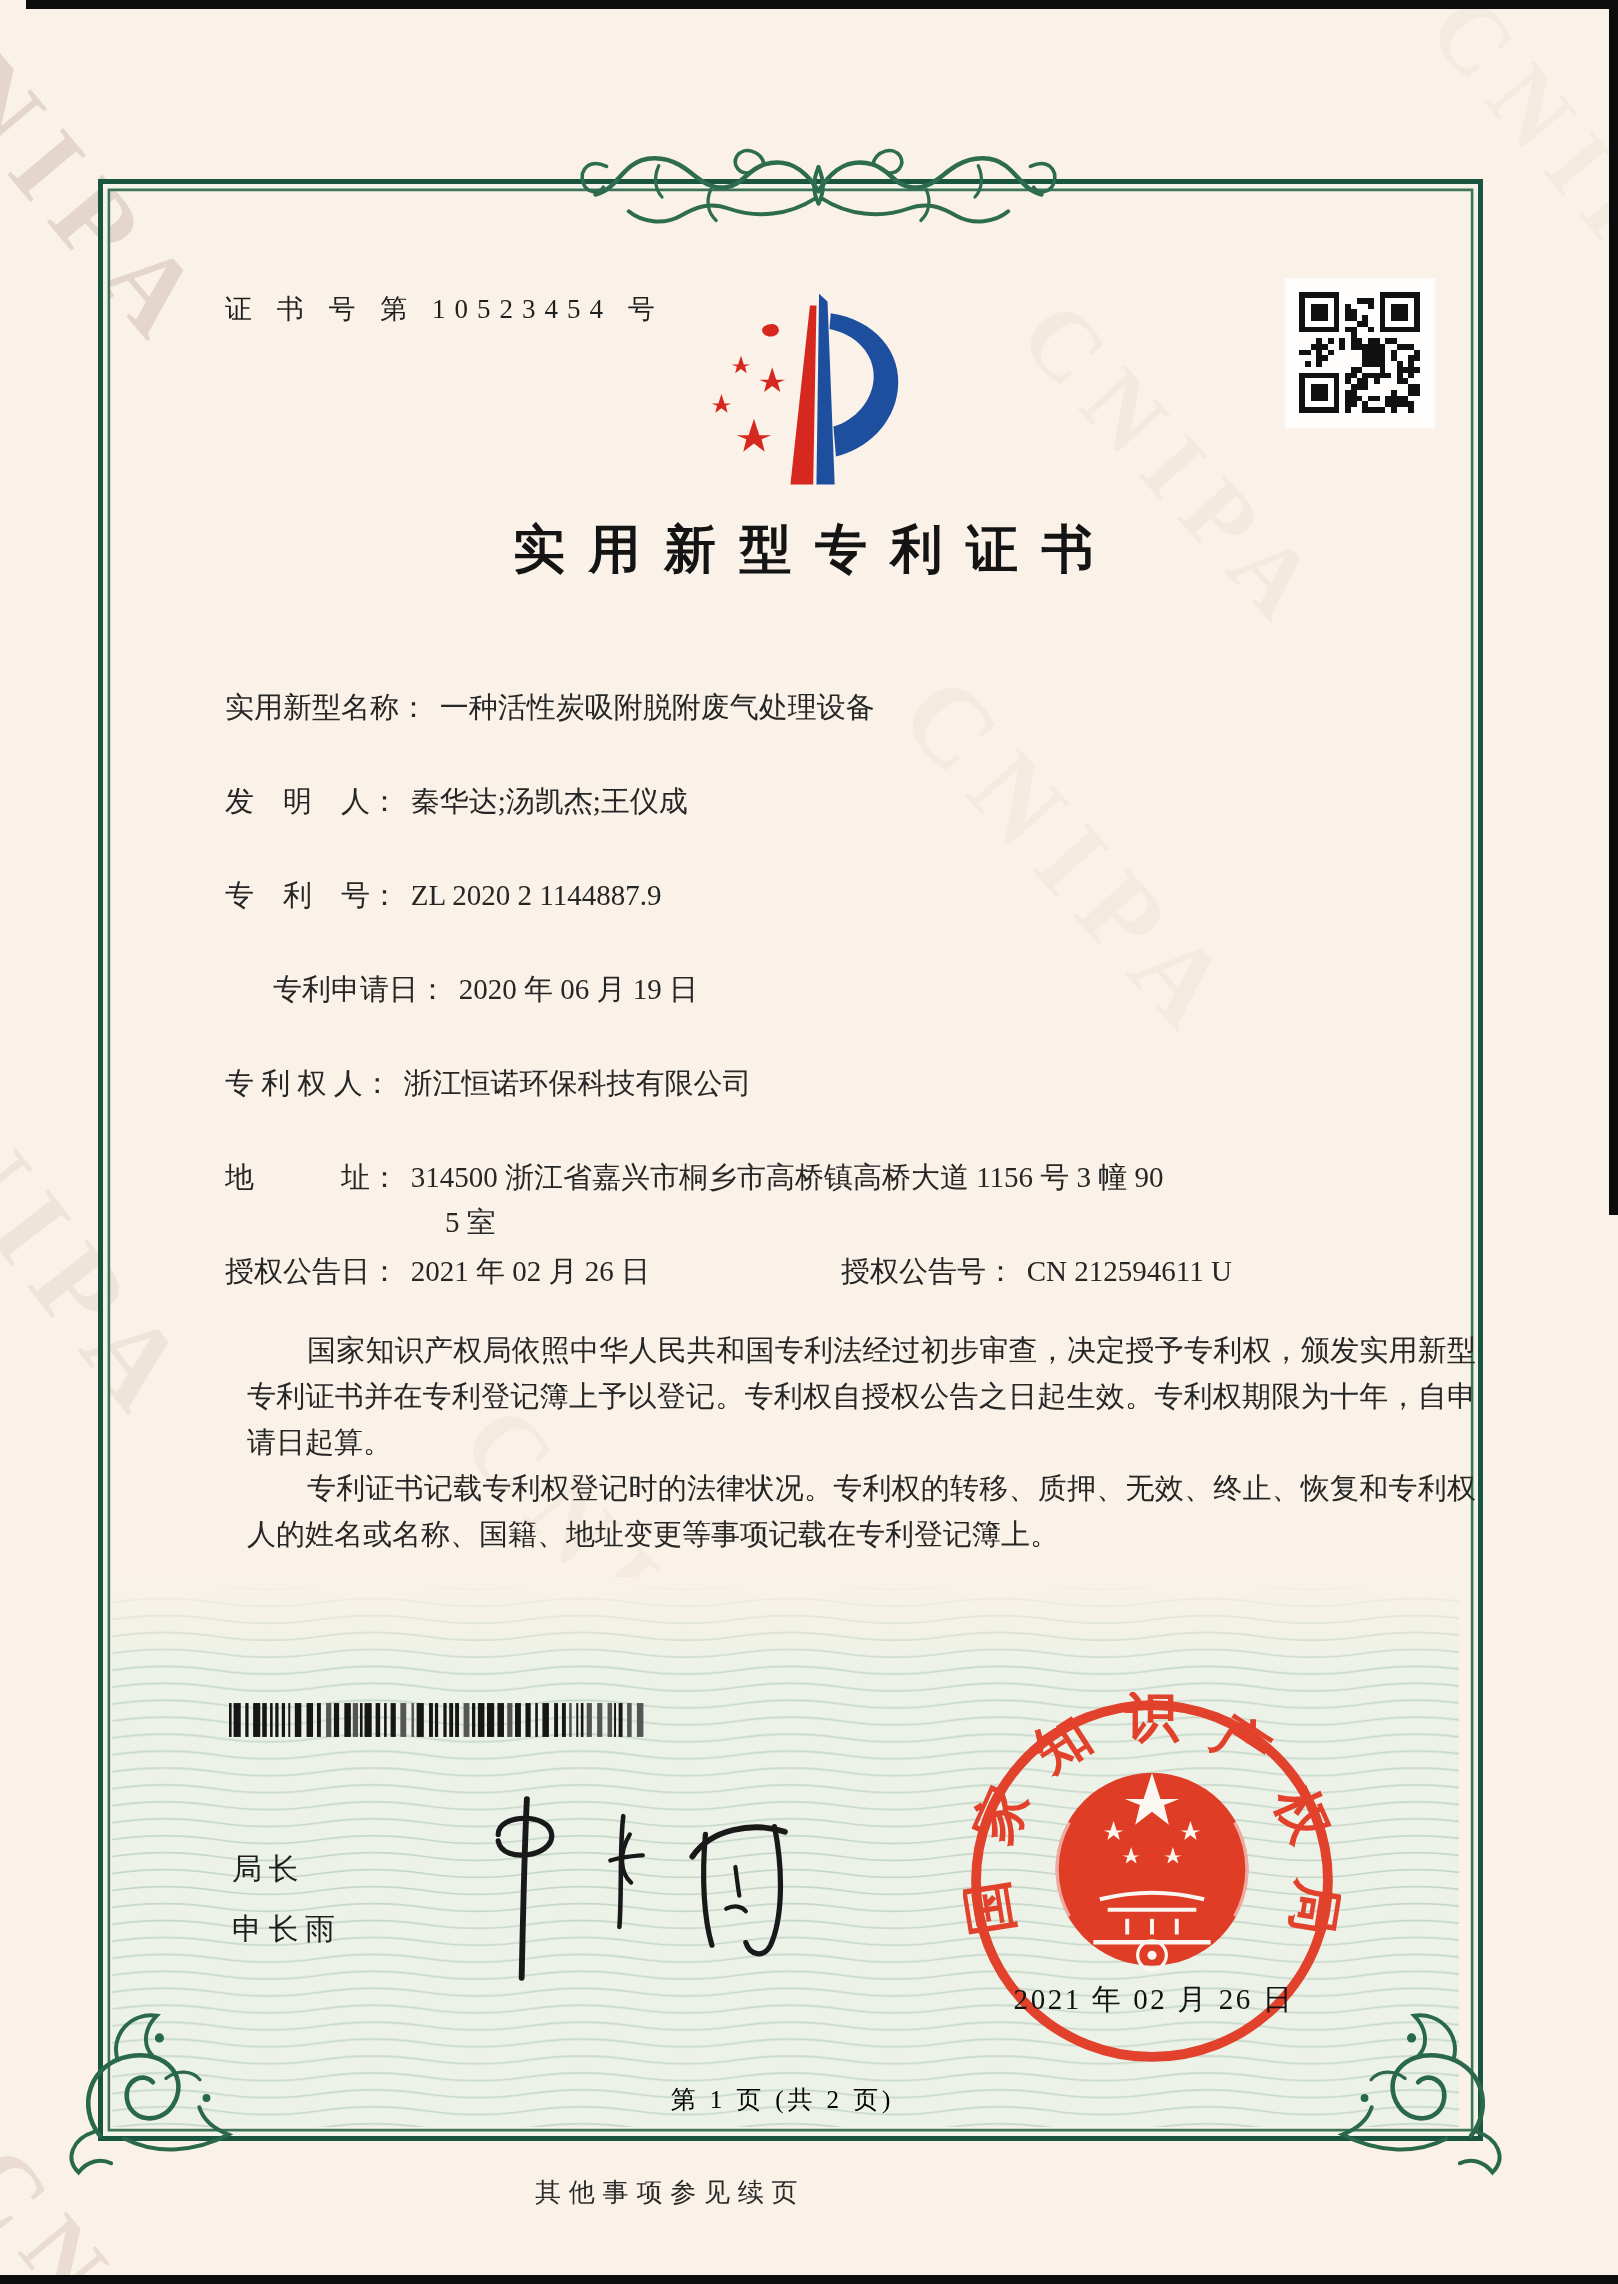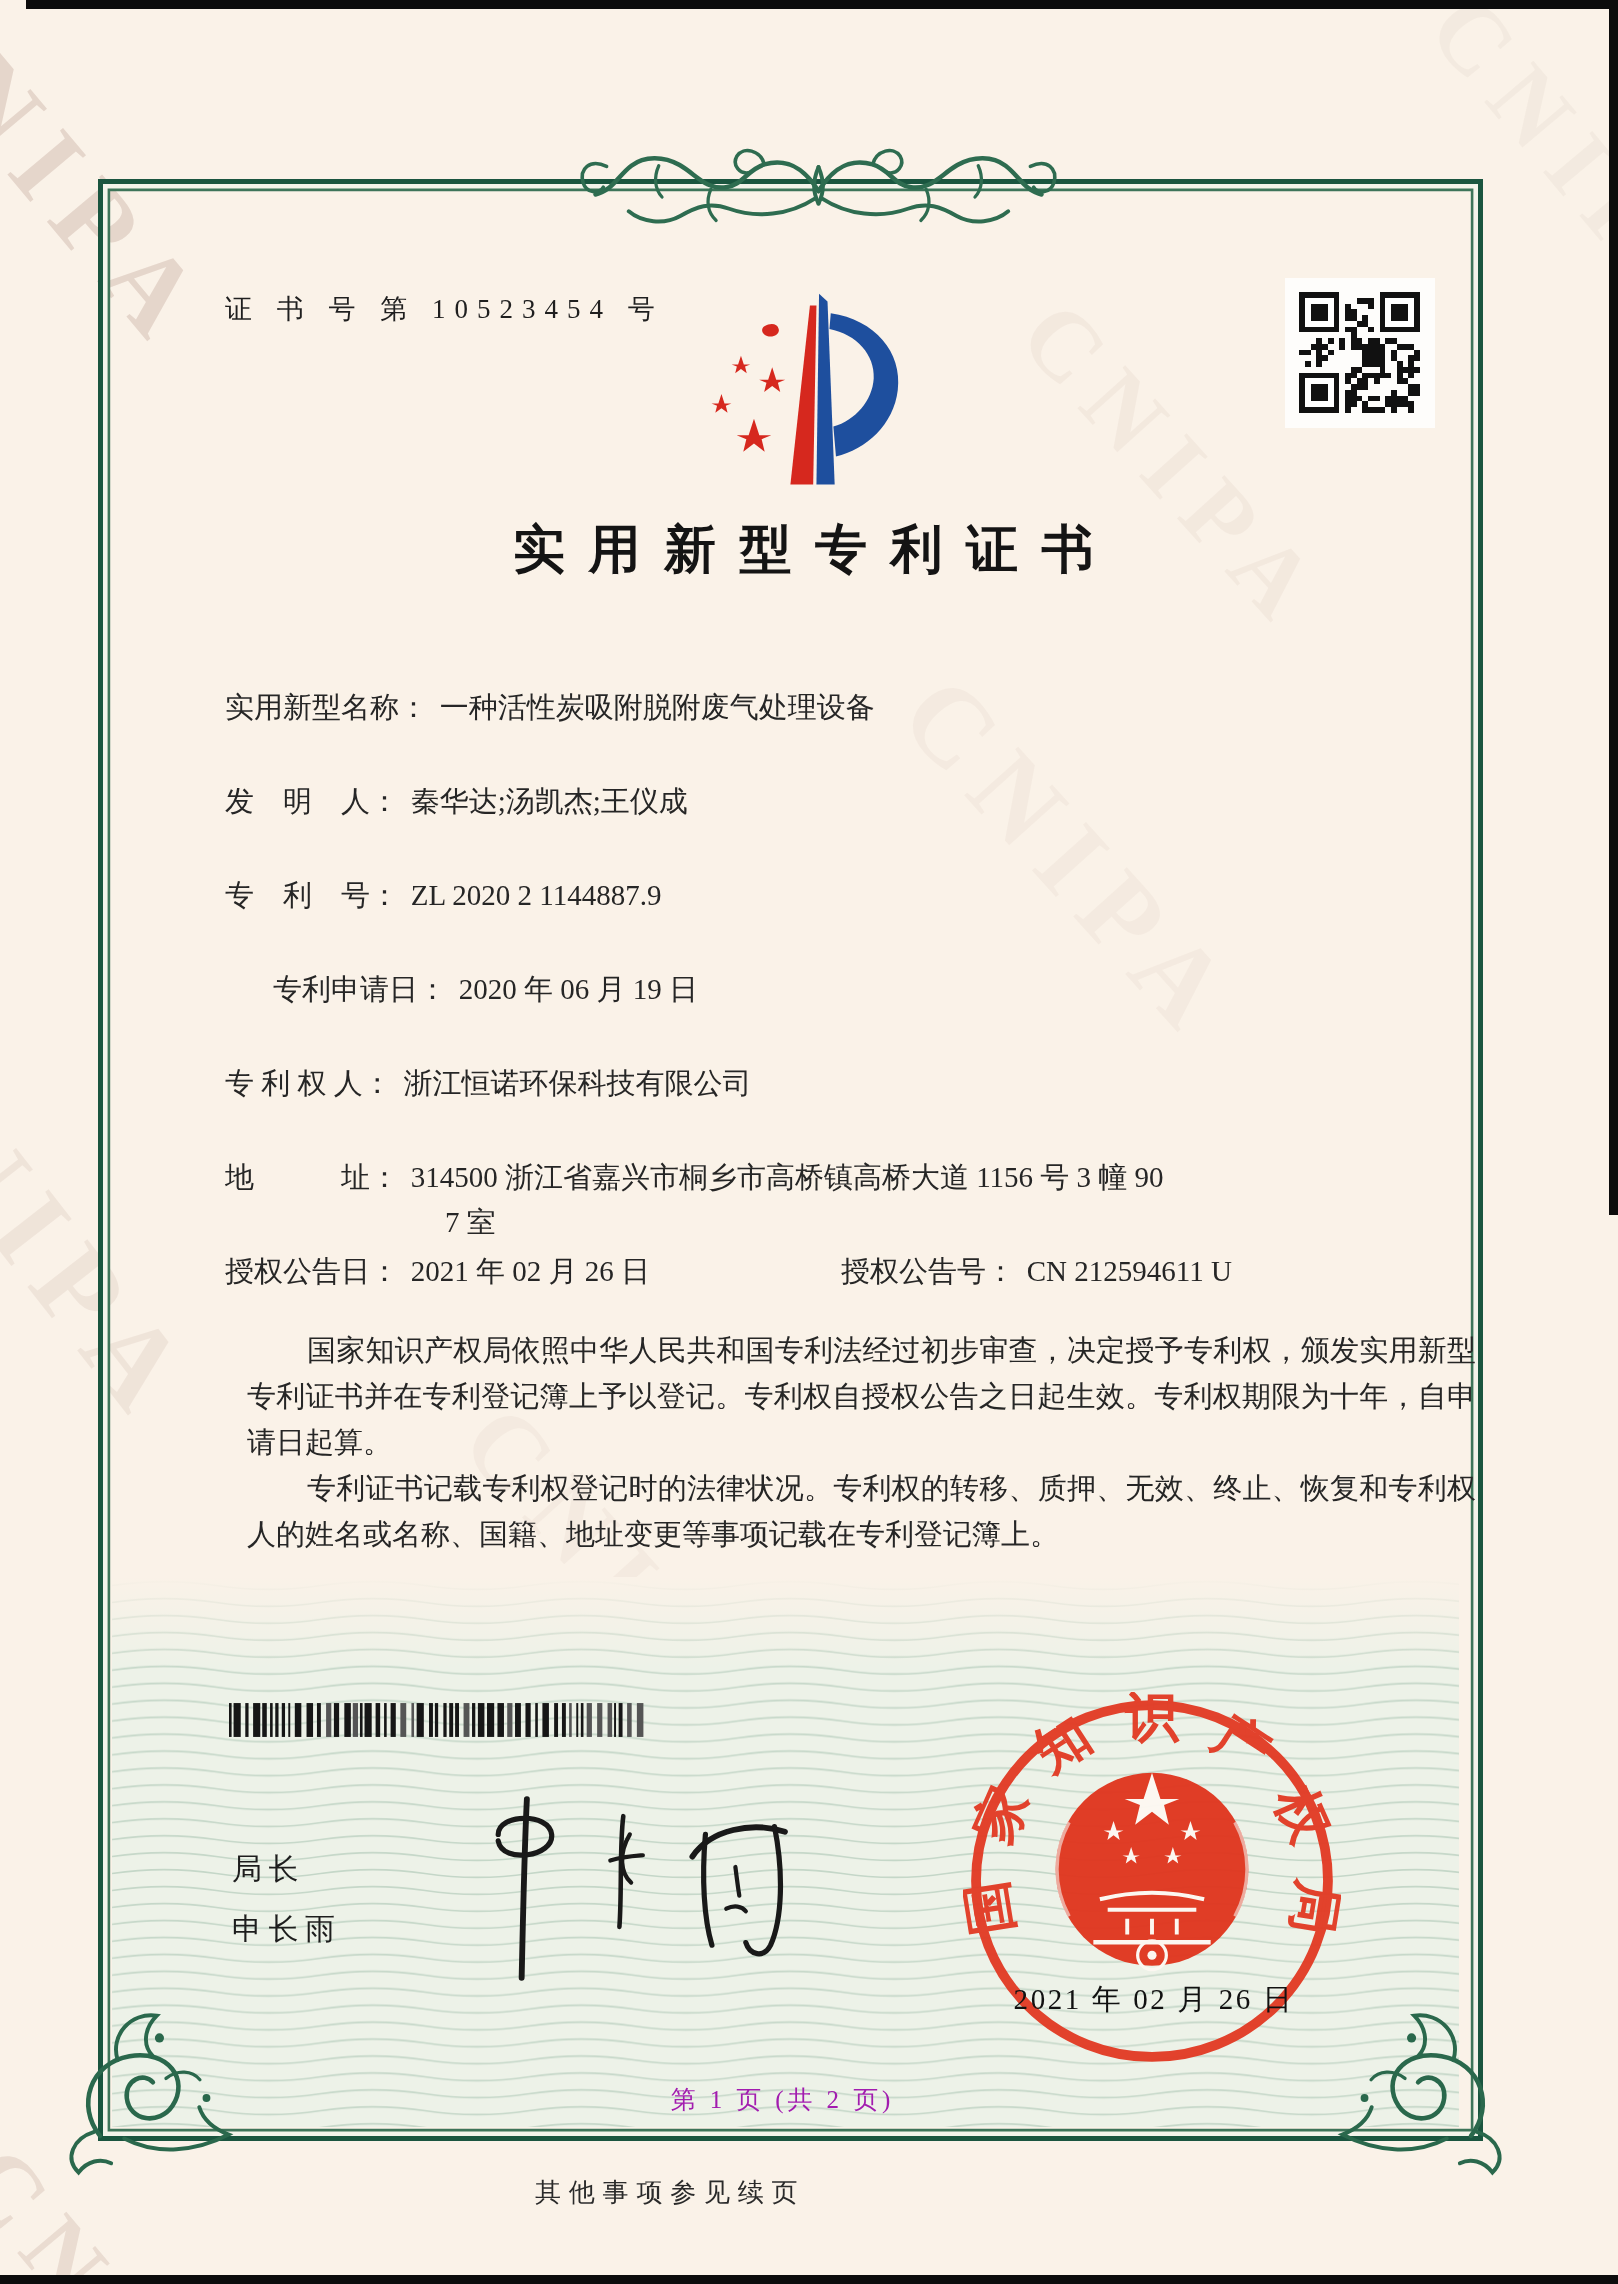--- a/index.html
+++ b/index.html
@@ -42,21 +42,21 @@
     font-size:29px; line-height:46px; text-align:justify; color:#262626;margin-left:32px;
   }
   .body-text p{margin:0; text-indent:60px;}
   .signer{position:absolute; left:232px; font-size:30px; letter-spacing:6.5px; color:#1d1d1d;}
   .seal-date{
     position:absolute; left:1001px; top:1980px; width:306px; text-align:center;
     font-size:29px; letter-spacing:2.6px; color:#111; z-index:6;
   }
   .page-number{
     position:absolute; left:587px; top:2083px; width:391px; text-align:center;
-    font-size:25px; letter-spacing:3.9px; color:#a21caf;
+    font-size:25px; letter-spacing:3.9px; color:#000000;
   }
   .continuation{
     position:absolute; left:535px; top:2175px; width:495px; text-align:left;
     font-size:26px; letter-spacing:7.8px; color:#2a2a2a;
   }
   .qr-box{position:absolute; left:1285px; top:278px; width:150px; height:150px; background:#fefdfb;}
   svg{display:block;}
 </style>
 </head>
 <body>
@@ -299,21 +299,21 @@
   <div class="field-row" style="top:970px;margin-left:48px;">
     <span class="field-label">专利申请日：</span><span class="field-value">2020 年 06 月 19 日</span>
   </div>
   <div class="field-row" style="top:1064px;">
     <span class="field-label">专 利 权 人：</span><span class="field-value">浙江恒诺环保科技有限公司</span>
   </div>
   <div class="field-row" style="top:1158px;">
     <span class="field-label">地　　　址：</span><span class="field-value">314500 浙江省嘉兴市桐乡市高桥镇高桥大道 1156 号 3 幢 90</span>
   </div>
   <div class="field-row" style="top:1203px;left:445px;">
-    <span class="field-value" style="margin-left:0;">7 室</span>
+    <span class="field-value" style="margin-left:0;">5 室</span>
   </div>
   <div class="field-row" style="top:1252px;">
     <span class="field-label">授权公告日：</span><span class="field-value">2021 年 02 月 26 日</span>
   </div>
   <div class="field-row" style="top:1252px;left:841px;">
     <span class="field-label">授权公告号：</span><span class="field-value">CN 212594611 U</span>
   </div>
 
   <div class="body-text">
     <p>国家知识产权局依照中华人民共和国专利法经过初步审查，决定授予专利权，颁发实用新型专利证书并在专利登记簿上予以登记。专利权自授权公告之日起生效。专利权期限为十年，自申请日起算。</p>

